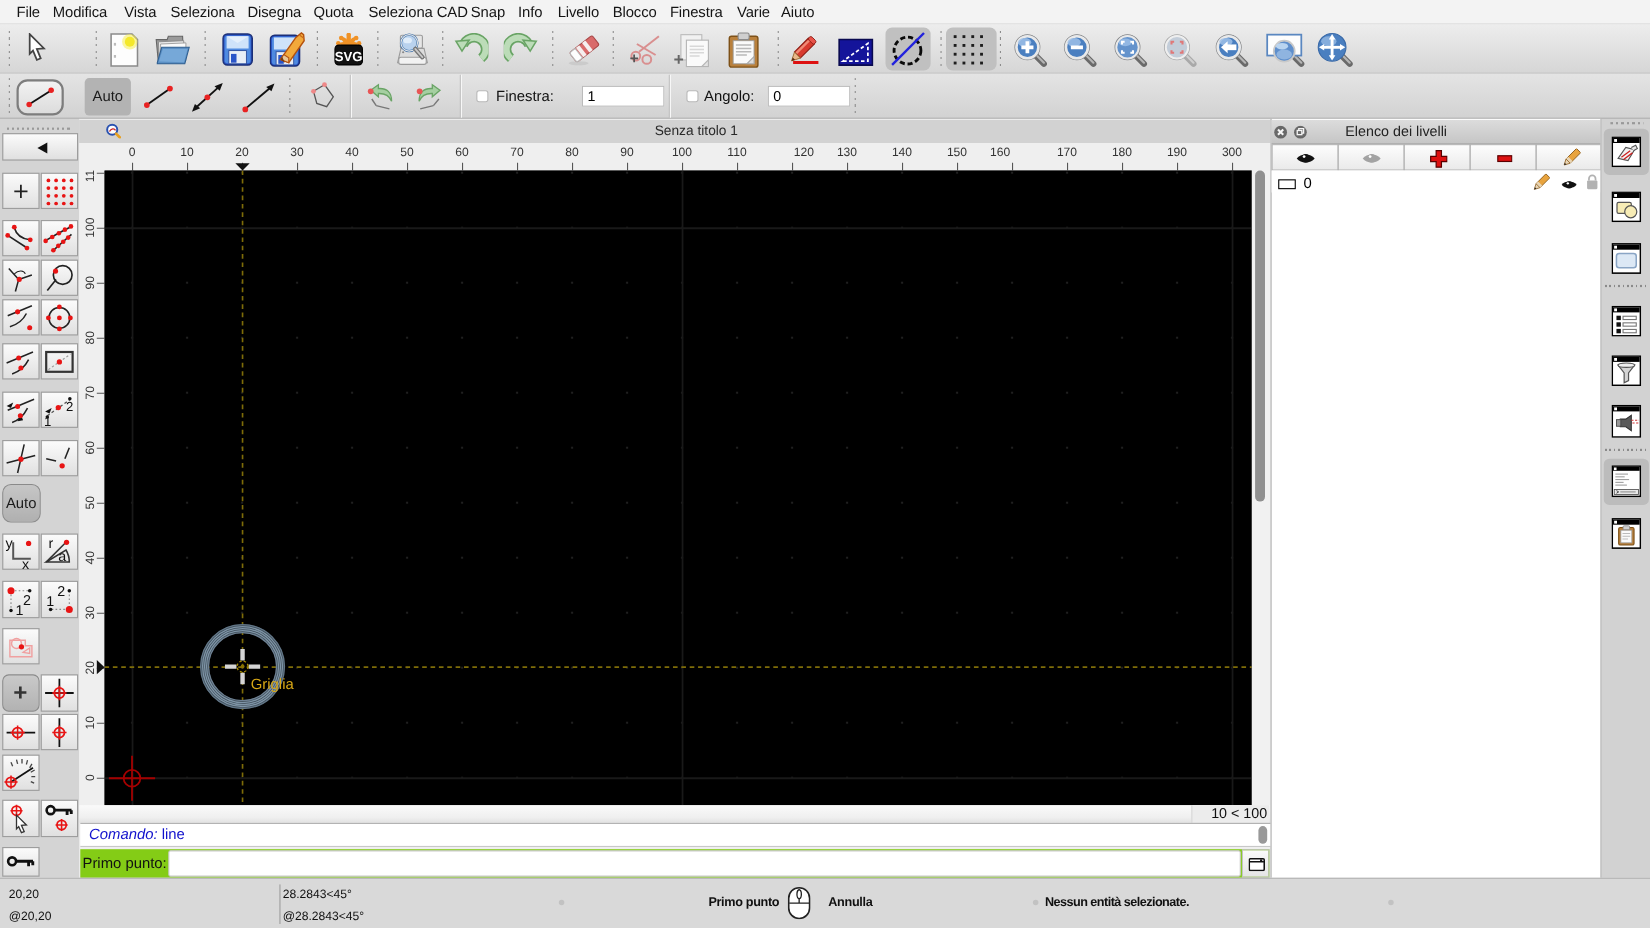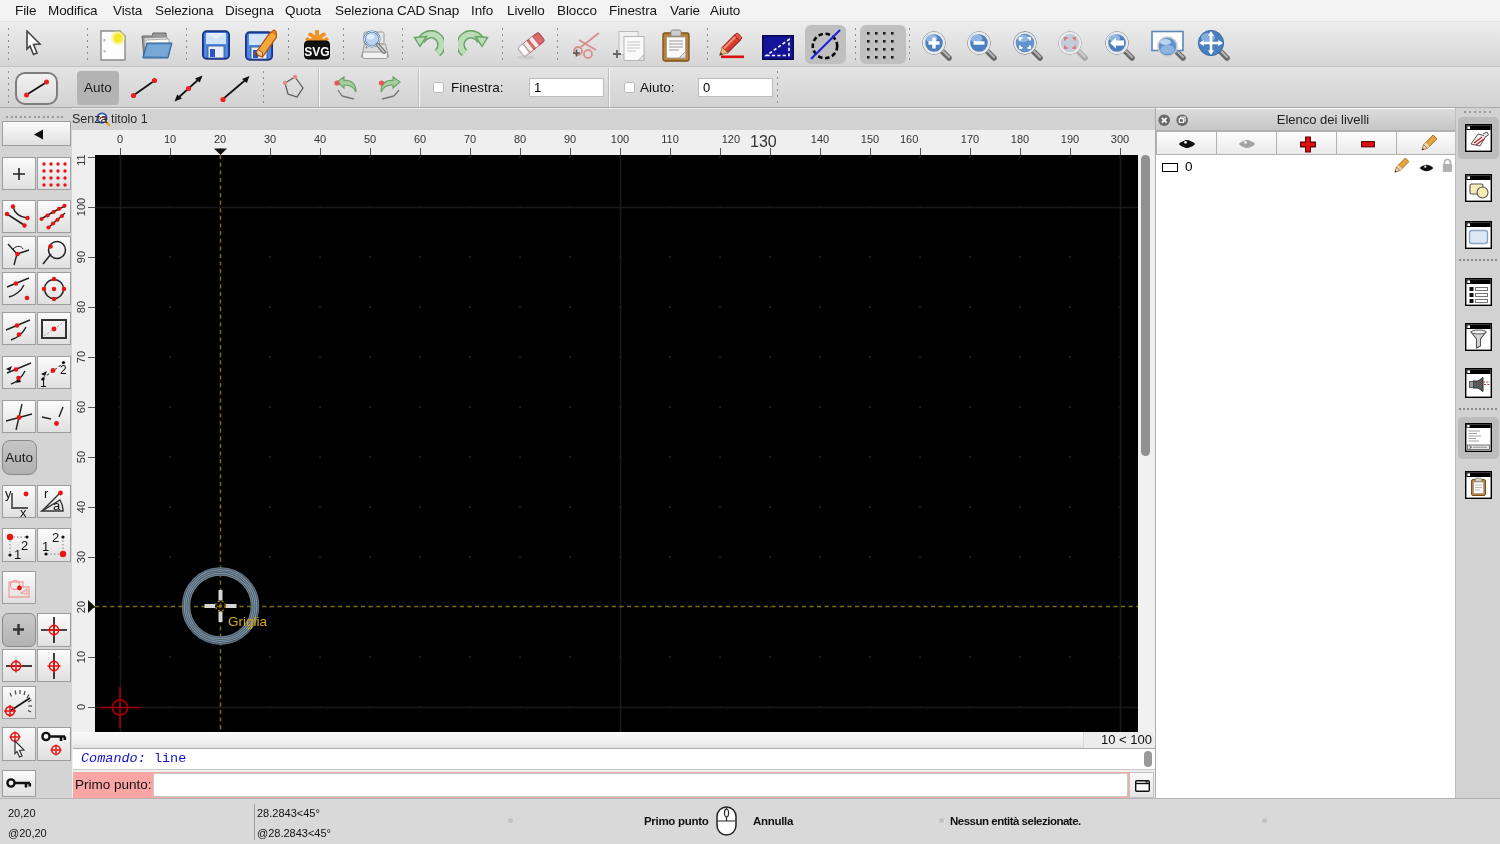--- a/index.html
+++ b/index.html
@@ -18,22 +18,22 @@
   .lbtn.press { background:linear-gradient(#c9c9c9,#b2b2b2); border:1px solid #8a8a8a; border-radius:6px; }
   #statusbar { left:0; top:798px; width:1500px; height:46px; background:#d9d9d9; border-top:1px solid #b5b5b5; font-size:11px; color:#111; }
   .st { position:absolute; white-space:nowrap; }
   #docwin { left:72px; top:108px; width:1083px; height:690px; background:#efefef; }
   #doctitle { left:0; top:1px; width:1083px; height:21px; background:#d2d2d2; }
   #hruler { left:0; top:22px; width:1083px; height:25px; background:#efefef; }
   #vruler { left:0; top:47px; width:23px; height:577px; background:#efefef; }
   #canvas { left:23px; top:47px; width:1043px; height:577px; background:#000; }
   #vscroll { left:1066px; top:47px; width:17px; height:577px; background:#f1f1f1; }
   #hscrollrow { left:0; top:624px; width:1083px; height:16px; background:linear-gradient(#fafafa,#efefef 70%, #e2e2e2); }
-  #cmdhist { left:1px; top:640px; width:1133px; height:22px; background:#fff; border-top:1px solid #ababab; border-bottom:1px solid #c8c8c8;font-family:Liberation Mono, monospace;}
-  #cmdrow { left:1px; top:664px; width:1081px; height:26px; background:#fca5a5; }
+  #cmdhist { left:1px; top:640px; width:1133px; height:22px; background:#fff; border-top:1px solid #ababab; border-bottom:1px solid #c8c8c8;}
+  #cmdrow { left:1px; top:664px; width:1081px; height:26px; background:#84cc16; }
   #rpanel { left:1155px; top:108px; width:300px; height:690px; background:#fff; border-left:1px solid #ababab; }
   #rstrip { left:1455px; top:108px; width:45px; height:690px; background:#d2d2d2; border-left:1px solid #bdbdbd; }
 </style>
 </head>
 <body>
 <div id="menubar">
 <span class="mi" style="left:15px">File</span>
 <span class="mi" style="left:48px">Modifica</span>
 <span class="mi" style="left:113px">Vista</span>
 <span class="mi" style="left:155px">Seleziona</span>
@@ -348,21 +348,21 @@
 <svg class="ic" style="left:374px;top:5px" width="34" height="32" viewBox="0 0 34 32">
  <path d="M20 24 L8 27" stroke="#777" stroke-width="1.3" fill="none"></path>
  <path d="M20 24 L25 18" stroke="#777" stroke-width="1.3" fill="none"></path>
  <path d="M26 10 L19 5 L19 8.5 C11 8 7 12 7 20 C9.5 14 13.5 12.8 19 13 L19 16 Z" fill="#a5cfa1" stroke="#69a465" stroke-width="1.2"></path>
  <circle cx="7.5" cy="11" r="2.6" fill="#e85555"></circle>
 </svg>
 <div style="position:absolute;left:433px;top:15px;width:11px;height:11px;background:#fff;border:1px solid #b9b9b9;border-radius:2.5px"></div>
 <div style="position:absolute;left:451px;top:0;height:41px;line-height:41px;font-size:13.5px;color:#111">Finestra:</div>
 <div style="position:absolute;left:529px;top:11px;width:75px;height:19px;background:#fff;border:1px solid #bbb;font-size:13px;line-height:17px;padding-left:4px">1</div>
 <div style="position:absolute;left:624px;top:15px;width:11px;height:11px;background:#fff;border:1px solid #b9b9b9;border-radius:2.5px"></div>
-<div style="position:absolute;left:640px;top:0;height:41px;line-height:41px;font-size:13.5px;color:#111">Aiuto:</div>
+<div style="position:absolute;left:640px;top:0;height:41px;line-height:41px;font-size:13.5px;color:#111">Angolo:</div>
 <div style="position:absolute;left:698px;top:11px;width:75px;height:19px;background:#fff;border:1px solid #bbb;font-size:13px;line-height:17px;padding-left:4px">0</div>
 </div>
 <div id="leftdock" class="abs">
 <div style="position:absolute;left:6px;top:8px;width:58px;height:2px;background-image:repeating-linear-gradient(90deg,#999 0 2px,transparent 2px 4.6px)"></div>
 <div class="lbtn" style="left:1.5px;top:12.5px;width:69px;height:25px">
  <svg width="69" height="25">
         <path d="M31 12.5 L40 7.5 L40 17.5 Z" fill="#111"></path>
       </svg>
 </div>
 
@@ -578,37 +578,37 @@
 <path d="M11.5 12 H27 M23 12 V16.5 M26.8 12 V15.5" stroke="#111" stroke-width="2.6"></path>
       </svg></div>
 </div>
 <div id="docwin" class="abs">
 <div id="doctitle" class="abs">
   <svg style="position:absolute;left:24px;top:3px" width="14" height="14" viewBox="0 0 14 14">
    <circle cx="6" cy="6" r="4.6" fill="#fdfdfd" stroke="#2a52b0" stroke-width="1.8"></circle>
    <path d="M3.5 7.5 C5 4.5 8 4.5 9 6.5" fill="none" stroke="#cc2222" stroke-width="1.2"></path>
    <path d="M9.5 9.5 L13 13" stroke="#e8a020" stroke-width="2.4" stroke-linecap="round"></path>
   </svg>
-  <div style="position:absolute;left:0;width:1122px;text-align:left;top:0;height:21px;line-height:21px;font-size:12.5px;font-weight:500;color:#2a2a2a">Senza titolo 1</div>
+  <div style="position:absolute;left:0;width:1122px;text-align:center;top:0;height:21px;line-height:21px;font-size:12.5px;font-weight:500;color:#2a2a2a">Senza titolo 1</div>
 </div>
 <div id="hruler" class="abs">
   <div style="position:absolute;left:28px;top:3px;width:40px;text-align:center;font-size:11px;color:#333">0</div>
   <div style="position:absolute;left:78px;top:3px;width:40px;text-align:center;font-size:11px;color:#333">10</div>
   <div style="position:absolute;left:128px;top:3px;width:40px;text-align:center;font-size:11px;color:#333">20</div>
   <div style="position:absolute;left:178px;top:3px;width:40px;text-align:center;font-size:11px;color:#333">30</div>
   <div style="position:absolute;left:228px;top:3px;width:40px;text-align:center;font-size:11px;color:#333">40</div>
   <div style="position:absolute;left:278px;top:3px;width:40px;text-align:center;font-size:11px;color:#333">50</div>
   <div style="position:absolute;left:328px;top:3px;width:40px;text-align:center;font-size:11px;color:#333">60</div>
   <div style="position:absolute;left:378px;top:3px;width:40px;text-align:center;font-size:11px;color:#333">70</div>
   <div style="position:absolute;left:428px;top:3px;width:40px;text-align:center;font-size:11px;color:#333">80</div>
   <div style="position:absolute;left:478px;top:3px;width:40px;text-align:center;font-size:11px;color:#333">90</div>
   <div style="position:absolute;left:528px;top:3px;width:40px;text-align:center;font-size:11px;color:#333">100</div>
   <div style="position:absolute;left:578px;top:3px;width:40px;text-align:center;font-size:11px;color:#333">110</div>
   <div style="position:absolute;left:628px;top:3px;width:40px;text-align:right;font-size:11px;color:#333">120</div>
-  <div style="position:absolute;left:678px;top:3px;width:40px;text-align:left;font-size:16px;color:#333">130</div>
+  <div style="position:absolute;left:678px;top:3px;width:40px;text-align:center;font-size:11px;color:#333">130</div>
   <div style="position:absolute;left:728px;top:3px;width:40px;text-align:center;font-size:11px;color:#333">140</div>
   <div style="position:absolute;left:778px;top:3px;width:40px;text-align:center;font-size:11px;color:#333">150</div>
   <div style="position:absolute;left:828px;top:3px;width:40px;text-align:left;font-size:11px;color:#333">160</div>
   <div style="position:absolute;left:878px;top:3px;width:40px;text-align:center;font-size:11px;color:#333">170</div>
   <div style="position:absolute;left:928px;top:3px;width:40px;text-align:center;font-size:11px;color:#333">180</div>
   <div style="position:absolute;left:978px;top:3px;width:40px;text-align:center;font-size:11px;color:#333">190</div>
   <div style="position:absolute;left:1028px;top:3px;width:40px;text-align:center;font-size:11px;color:#333">300</div>
   <svg style="position:absolute;left:0;top:17px" width="1083" height="8">
    <g stroke="#555" stroke-width="1">
    <path d="M48.5 1 V8 M98.5 1 V8 M148.5 1 V8 M198.5 1 V8 M248.5 1 V8 M298.5 1 V8 M348.5 1 V8 M398.5 1 V8 M448.5 1 V8 M498.5 1 V8 M548.5 1 V8 M598.5 1 V8 M648.5 1 V8 M698.5 1 V8 M748.5 1 V8 M798.5 1 V8 M848.5 1 V8 M898.5 1 V8 M948.5 1 V8 M998.5 1 V8 M1048.5 1 V8"></path>
@@ -695,21 +695,21 @@
 </div>
 <div id="rpanel" class="abs">
 <div style="position:absolute;left:0;top:1px;width:300px;height:22px;background:linear-gradient(#dcdcdc,#c6c6c6);border-bottom:1px solid #b0b0b0">
   <svg style="position:absolute;left:2px;top:5px" width="32" height="13" viewBox="0 0 32 13">
     <circle cx="6.2" cy="6.2" r="5.8" fill="#686868"></circle>
     <path d="M3.8 3.8 L8.6 8.6 M8.6 3.8 L3.8 8.6" stroke="#f5f5f5" stroke-width="1.9"></path>
     <circle cx="24.2" cy="6.2" r="5.8" fill="#686868"></circle>
     <rect x="21.3" y="4.6" width="4.2" height="3.8" fill="none" stroke="#f5f5f5" stroke-width="1.2"></rect>
     <path d="M22.7 4.6 V3 H27.1 V7 H25.5" fill="none" stroke="#f5f5f5" stroke-width="1.2"></path>
   </svg>
-  <div style="position:absolute;left:67px;top:0;width:200px;height:22px;line-height:22px;text-align:center;font-size:13px;color:#222">Elenco dei livelli</div>
+  <div style="position:absolute;left:67px;top:0;width:200px;height:22px;line-height:22px;text-align:left;font-size:13px;color:#222">Elenco dei livelli</div>
 </div>
 <div style="position:absolute;left:0;top:23px;width:300px;height:24px">
   <div style="position:absolute;left:0;top:0;width:61px;height:24px;background:linear-gradient(#fdfdfd,#eaeaea);border:1px solid #b2b2b2">
     <svg style="position:absolute;left:21px;top:6px" width="18" height="12" viewBox="0 0 21 13">
           <path d="M1 6.5 C5.2 1 15.8 1 20 6.5 C15.8 12 5.2 12 1 6.5 Z" fill="#111"></path>
           <circle cx="10.5" cy="6.5" r="4.6" fill="#111"></circle>
           <circle cx="8.8" cy="4.6" r="1.5" fill="#fff"></circle>
         </svg>
   </div>
   <div style="position:absolute;left:60px;top:0;width:61px;height:24px;background:linear-gradient(#fdfdfd,#eaeaea);border:1px solid #b2b2b2">

